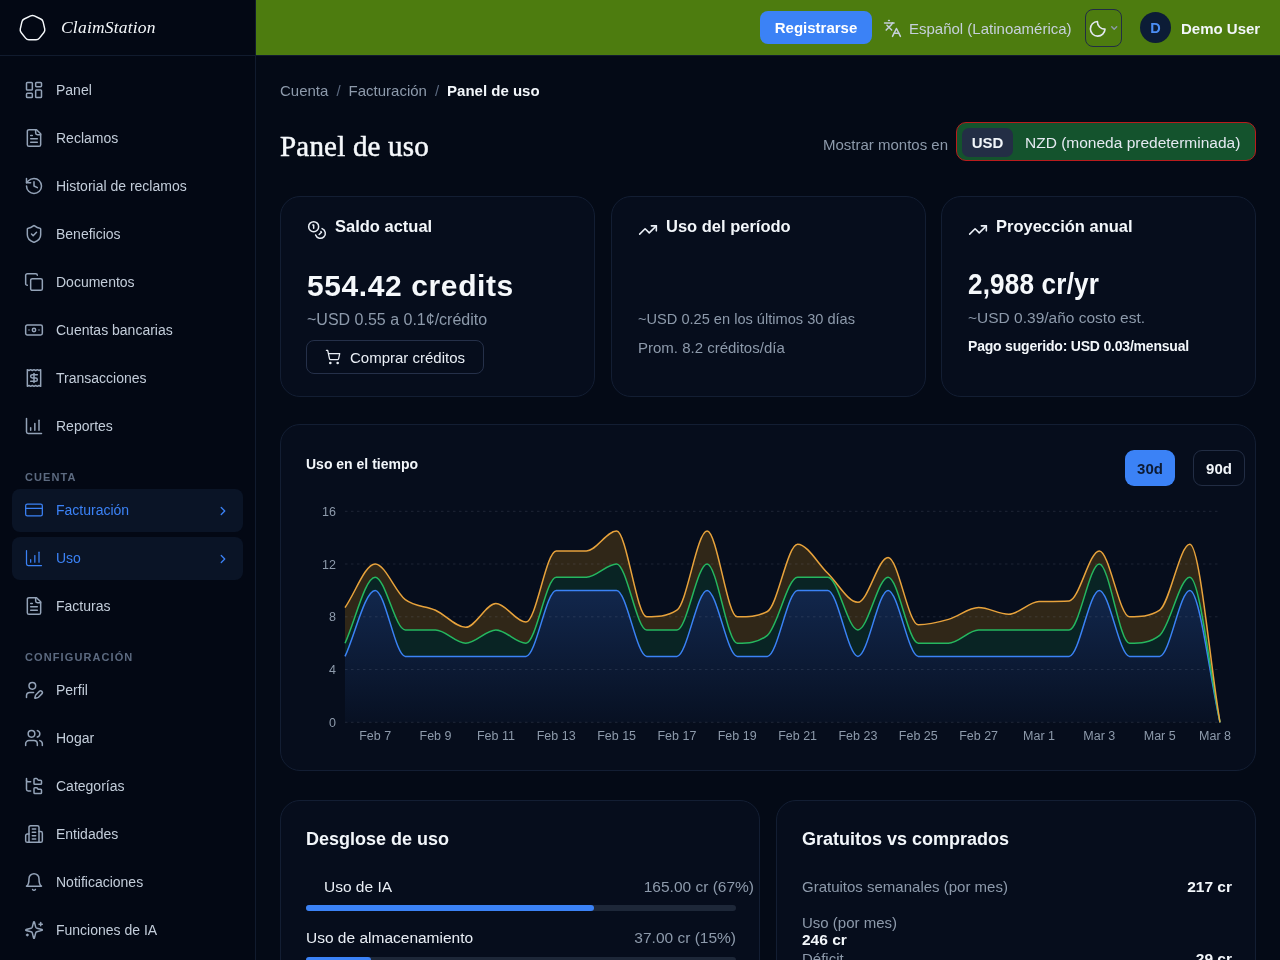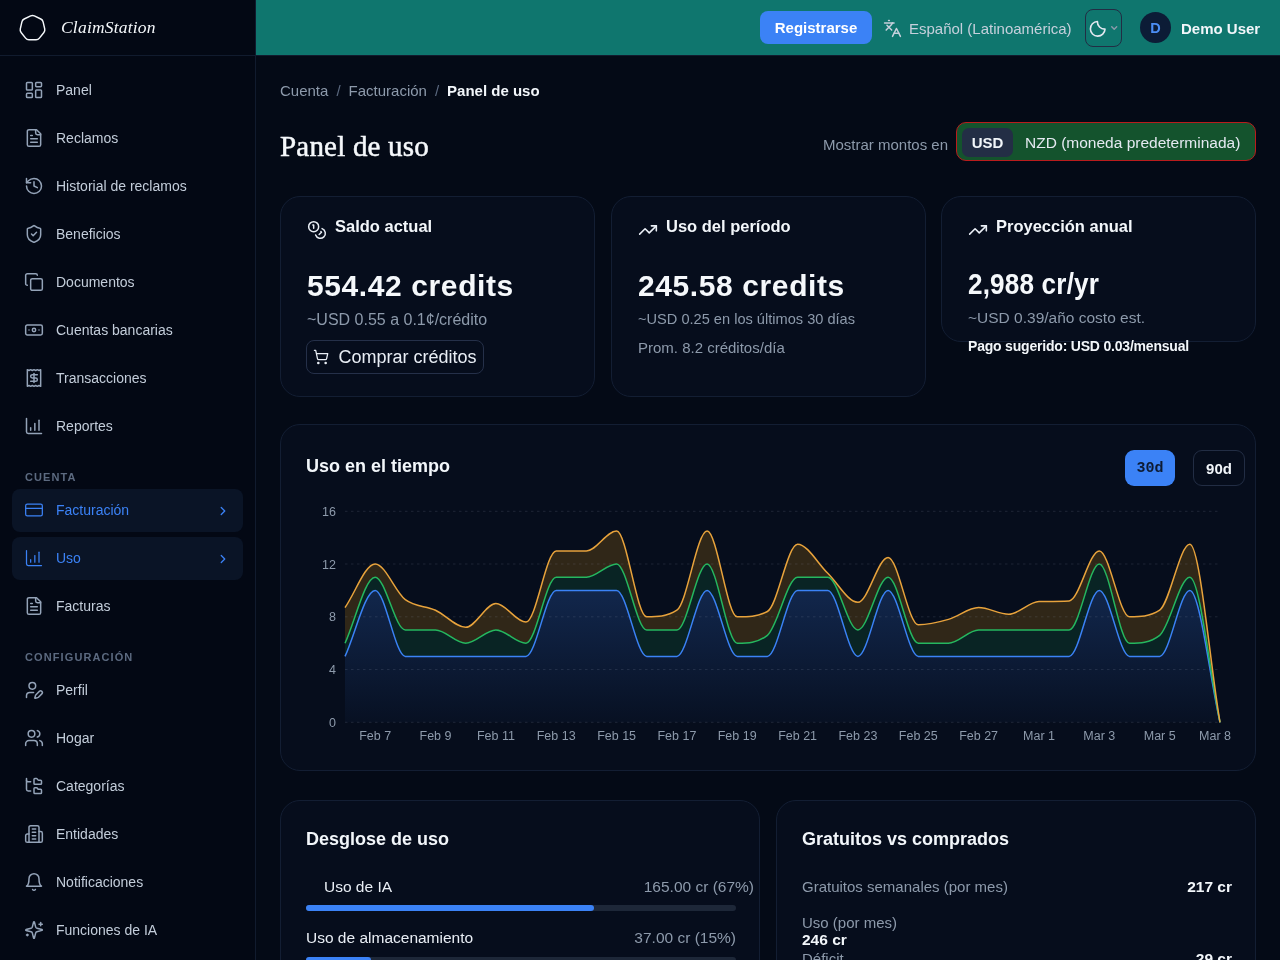--- a/index.html
+++ b/index.html
@@ -12,21 +12,21 @@
   #logo .name { font-family:"Liberation Serif", serif; font-style:italic; font-size:17.5px; color:#f5f8fb; margin-left:13px; letter-spacing:0.2px; }
   .navitem { position:absolute; left:0; width:255px; height:48px; display:flex; align-items:center; }
   .navitem .nicon { position:absolute; left:24px; width:20px; height:20px; }
   .navitem .nlabel { position:absolute; left:56px; font-size:14px; color:#c3cdda; font-weight:400; }
   .navitem.active { }
   .navitem.active .nlabel { color:#3b82f6; font-weight:500; }
   .navbg { position:absolute; left:12px; width:231px; height:43px; background:#0a1426; border-radius:8px; }
   .navchev { position:absolute; left:216px; top:18px; }
   .navsec { position:absolute; left:25px; font-size:11px; font-weight:700; letter-spacing:1.1px; color:#5c6a80; }
   
-  #header { position:absolute; left:256px; top:0; width:1024px; height:56px; border-bottom:1px solid #111b2e; background:#0f766e; }
+  #header { position:absolute; left:256px; top:0; width:1024px; height:56px; border-bottom:1px solid #111b2e; background:#4d7c0f; }
   #btn-reg { position:absolute; left:504px; top:11px; width:112px; height:33px; background:#3b82f6; border-radius:8px; color:#fff; font-size:15px; font-weight:600; display:flex; align-items:center; justify-content:center; }
   #lang { position:absolute; left:627px; top:0px; height:56px; display:flex; align-items:center; color:#c6d0dc; font-size:15px; }
   #lang svg { margin-right:7px; }
   #btn-moon { position:absolute; left:829px; top:9px; width:37px; height:38px; border:1px solid #222d44; border-radius:8px; display:flex; align-items:center; justify-content:center; }
   #avatar { position:absolute; left:884px; top:12px; width:31px; height:31px; border-radius:50%; background:#0c1c36; color:#4b8ef5; font-weight:700; font-size:14.5px; display:flex; align-items:center; justify-content:center; }
   #uname { position:absolute; left:925px; top:0; height:56px; display:flex; align-items:center; font-size:15px; font-weight:700; color:#f2f6fa; }
   
   #crumb { position:absolute; left:280px; top:82px; font-size:15px; color:#8d9aab; }
   #crumb .sep { margin:0 8px; color:#5c6a80; }
   #crumb .cur { color:#f2f6fa; font-weight:600; }
@@ -36,25 +36,25 @@
   #curswitch .usd { position:absolute; left:5px; top:5px; width:51px; height:29px; background:#232e45; border-radius:7px; color:#f2f6fa; font-size:15px; font-weight:600; display:flex; align-items:center; justify-content:center; }
   #curswitch .nzd { position:absolute; left:68px; top:0px; height:39px; display:flex; align-items:center; color:#e4e9f1; font-size:15.5px; font-weight:500; }
   
   .card { position:absolute; background:#060d1c; border:1px solid #131e33; border-radius:20px; }
   .cicon { position:absolute; left:26px; top:23px; width:20px; height:20px; }
   .ctitle { position:absolute; left:54px; top:20px; font-size:16.5px; font-weight:600; color:#f2f6fa; }
   .cvalue { position:absolute; left:26px; top:72px; font-size:30px; font-weight:700; color:#f5f8fb; letter-spacing:0.6px; }
   .csub { position:absolute; left:26px; top:114px; font-size:15.5px; color:#8d9aab; }
   .csub2 { position:absolute; left:26px; top:142px; font-size:15.5px; color:#8d9aab; }
   .csub2b { position:absolute; left:26px; top:141px; font-size:14px; letter-spacing:-0.2px; font-weight:700; color:#f2f6fa; }
-  #buybtn { position:absolute; left:25px; top:143px; width:178px; height:34px; border:1px solid #253049; border-radius:8px; display:flex; align-items:center; justify-content:center; font-size:18px; font-weight:500; color:#e9eef5; }
+  #buybtn { position:absolute; left:25px; top:143px; width:178px; height:34px; border:1px solid #253049; border-radius:8px; display:flex; align-items:center; justify-content:center; font-size:15px; font-weight:500; color:#e9eef5; }
   #buybtn svg { margin-right:9px; }
   
-  #chartcard .ctitle2 { position:absolute; left:25px; top:31px; font-size:18px; font-weight:600; color:#f2f6fa; }
-  #b30 { position:absolute; left:844px; top:25px; width:50px; height:36px; background:#3b82f6; border-radius:9px; color:#0d1b33; font-size:15px; font-weight:600; display:flex; align-items:center; justify-content:center;font-family:Liberation Mono, monospace; }
+  #chartcard .ctitle2 { position:absolute; left:25px; top:31px; font-size:14px; font-weight:600; color:#f2f6fa; }
+  #b30 { position:absolute; left:844px; top:25px; width:50px; height:36px; background:#3b82f6; border-radius:9px; color:#0d1b33; font-size:15px; font-weight:600; display:flex; align-items:center; justify-content:center; }
   #b90 { position:absolute; left:898px; top:25px; width:52px; height:36px; border:1px solid #222d44; border-radius:9px; color:#f2f6fa; font-size:15px; font-weight:600; display:flex; align-items:center; justify-content:center;margin-left:14px; }
   
   .btitle { position:absolute; left:25px; top:28px; font-size:18px; font-weight:700; color:#f2f6fa; }
   .brow { position:absolute; left:25px; width:430px; font-size:15.5px; }
   .bar { position:absolute; left:25px; width:430px; height:6px; border-radius:3px; background:#1d2738; }
   .bar > div { height:6px; border-radius:3px; background:#3b82f6; }
 </style></head>
 <body>
 <div id="sidebar"></div>
 <div id="header">
@@ -306,25 +306,24 @@
     </div>
 </div>
 <div class="card" id="card2" style="left:611px; top:196px; width:315px; height:201px;">
   <div class="cicon">
       <svg class="ic " width="20" height="20" viewBox="0 0 24 24" fill="none" stroke="#e9eef5" stroke-width="1.9" stroke-linecap="round" stroke-linejoin="round">
         <polyline points="22 7 13.5 15.5 8.5 10.5 2 17"></polyline>
         <polyline points="16 7 22 7 22 13"></polyline>
       </svg>
     </div>
   <div class="ctitle">Uso del período</div>
-  <div class="cvalue">245.58 credits</div>
   <div class="csub" style="font-size:14.6px;">~USD 0.25 en los últimos 30 días</div>
   <div class="csub2" style="font-size:15px;">Prom. 8.2 créditos/día</div>
 </div>
-<div class="card" id="card3" style="left:941px; top:196px; width:315px; height:146px;">
+<div class="card" id="card3" style="left:941px; top:196px; width:315px; height:201px;">
   <div class="cicon">
       <svg class="ic " width="20" height="20" viewBox="0 0 24 24" fill="none" stroke="#e9eef5" stroke-width="1.9" stroke-linecap="round" stroke-linejoin="round">
         <polyline points="22 7 13.5 15.5 8.5 10.5 2 17"></polyline>
         <polyline points="16 7 22 7 22 13"></polyline>
       </svg>
     </div>
   <div class="ctitle">Proyección anual</div>
   <div class="cvalue" style="top:70px; transform:scaleX(0.87); transform-origin:0 0; letter-spacing:0.2px;">2,988 cr/yr</div>
   <div class="csub" style="top:112px;">~USD 0.39/año costo est.</div>
   <div class="csub2b">Pago sugerido: USD 0.03/mensual</div>

